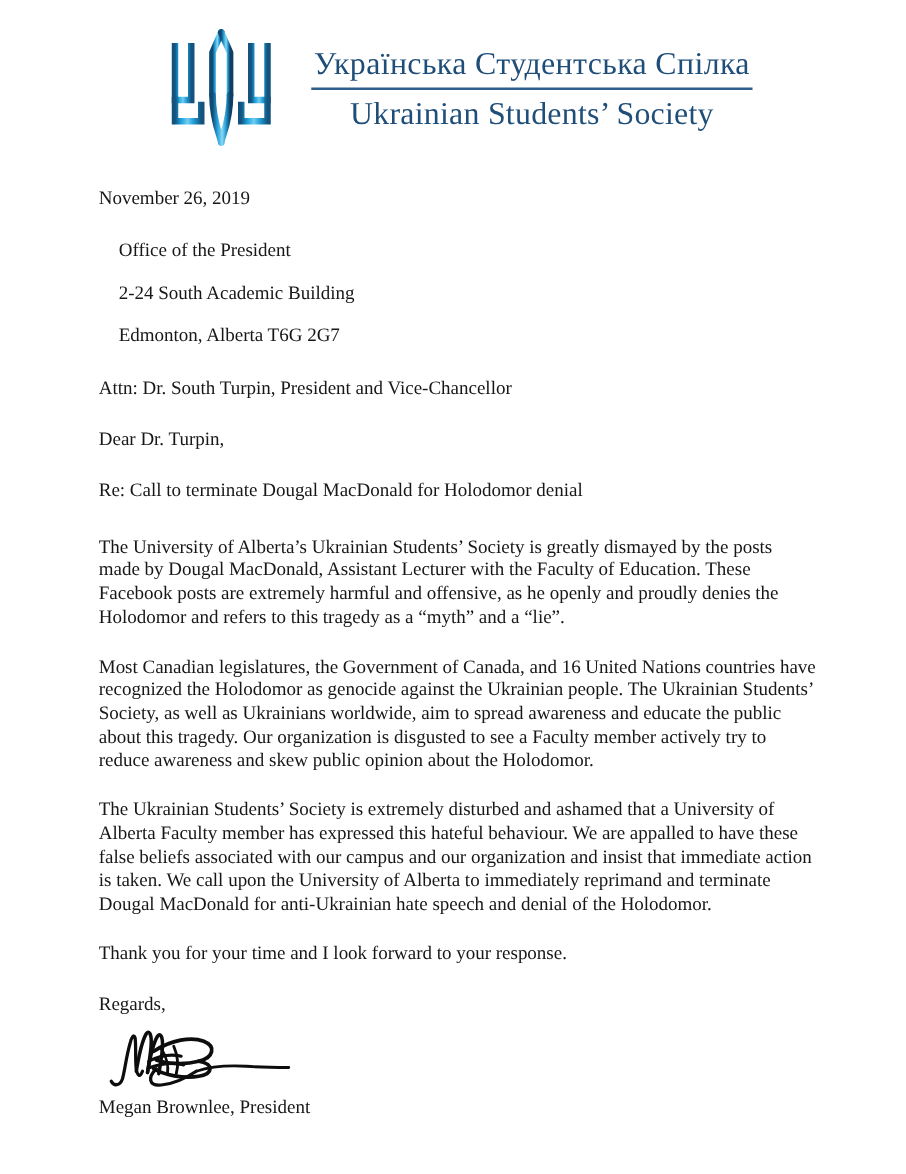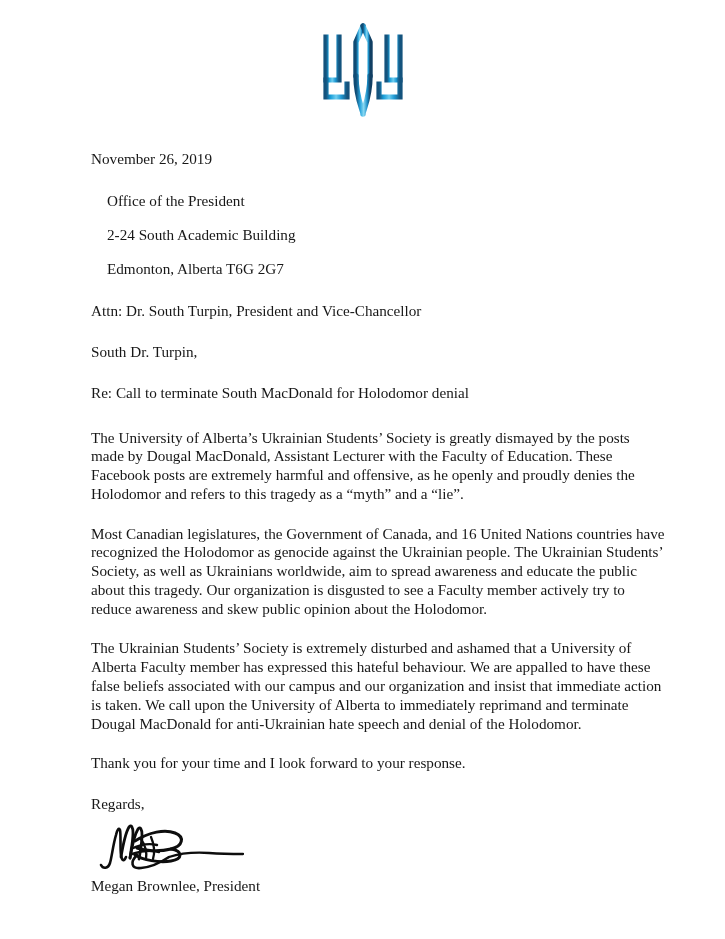--- a/index.html
+++ b/index.html
@@ -74,21 +74,21 @@
     letter-spacing: 0.2px;
     color: #1f4e79;
     white-space: nowrap;
     text-align: center;
     padding: 1px 2px 0 2px;
   }
 
   
   .letter {
     position: absolute;
-    left: 91px;
+    left: 79px;
     top: 150px;
     width: 575px;
   }
   .block {
     font-size: 15.2px;
     line-height: 1.19;
     color: #171717;
   }
   .date-line {
     margin: 0 0 24px 0;
@@ -175,39 +175,44 @@
           </g>
           <g fill="none" stroke="url(#gblue)" stroke-width="5.2" stroke-linecap="square" stroke-linejoin="miter">
 
             <path d="M91 19 L91 62 L78 62 L78 19"></path>
             <path d="M91 62 L91 79 L70 79 L70 66"></path>
             <path d="M78 33 L70 33"></path>
           </g>
         </svg>
       </span>
 
+      <div class="org-names">
+        <div class="org-name-uk">Українська Студентська Спілка</div>
+        <div class="org-divider"></div>
+        <div class="org-name-en">Ukrainian Students’ Society</div>
+      </div>
 
     </div>
   </header>
 
   <main class="letter">
 
     <div class="block date-line">November 26, 2019</div>
 
     <div class="block address-block">
       <div class="addr-line">Office of the President</div>
       <div class="addr-line">2-24 South Academic Building</div>
       <div class="addr-line">Edmonton, Alberta T6G 2G7</div>
     </div>
 
     <div class="block attn-line">Attn: Dr. South Turpin, President and Vice-Chancellor</div>
 
-    <div class="block salutation">South Dr. Turpin,</div>
-
-    <div class="block subject-line">Re: Call to terminate South MacDonald for Holodomor denial</div>
+    <div class="block salutation">Dear Dr. Turpin,</div>
+
+    <div class="block subject-line">Re: Call to terminate Dougal MacDonald for Holodomor denial</div>
 
     <p class="block para">The University of Alberta’s Ukrainian Students’ Society is greatly dismayed by the posts made by Dougal MacDonald, Assistant Lecturer with the Faculty of Education. These Facebook posts are extremely harmful and offensive, as he openly and proudly denies the Holodomor and refers to this tragedy as a “myth” and a “lie”.</p>
 
     <p class="block para">Most Canadian legislatures, the Government of Canada, and 16 United Nations countries have recognized the Holodomor as genocide against the Ukrainian people. The Ukrainian Students’ Society, as well as Ukrainians worldwide, aim to spread awareness and educate the public about this tragedy. Our organization is disgusted to see a Faculty member actively try to reduce awareness and skew public opinion about the Holodomor.</p>
 
     <p class="block para">The Ukrainian Students’ Society is extremely disturbed and ashamed that a University of Alberta Faculty member has expressed this hateful behaviour. We are appalled to have these false beliefs associated with our campus and our organization and insist that immediate action is taken. We call upon the University of Alberta to immediately reprimand and terminate Dougal MacDonald for anti-Ukrainian hate speech and denial of the Holodomor.</p>
 
     <div class="block closing-thanks">Thank you for your time and I look forward to your response.</div>
 
     <div class="block regards">Regards,</div>

